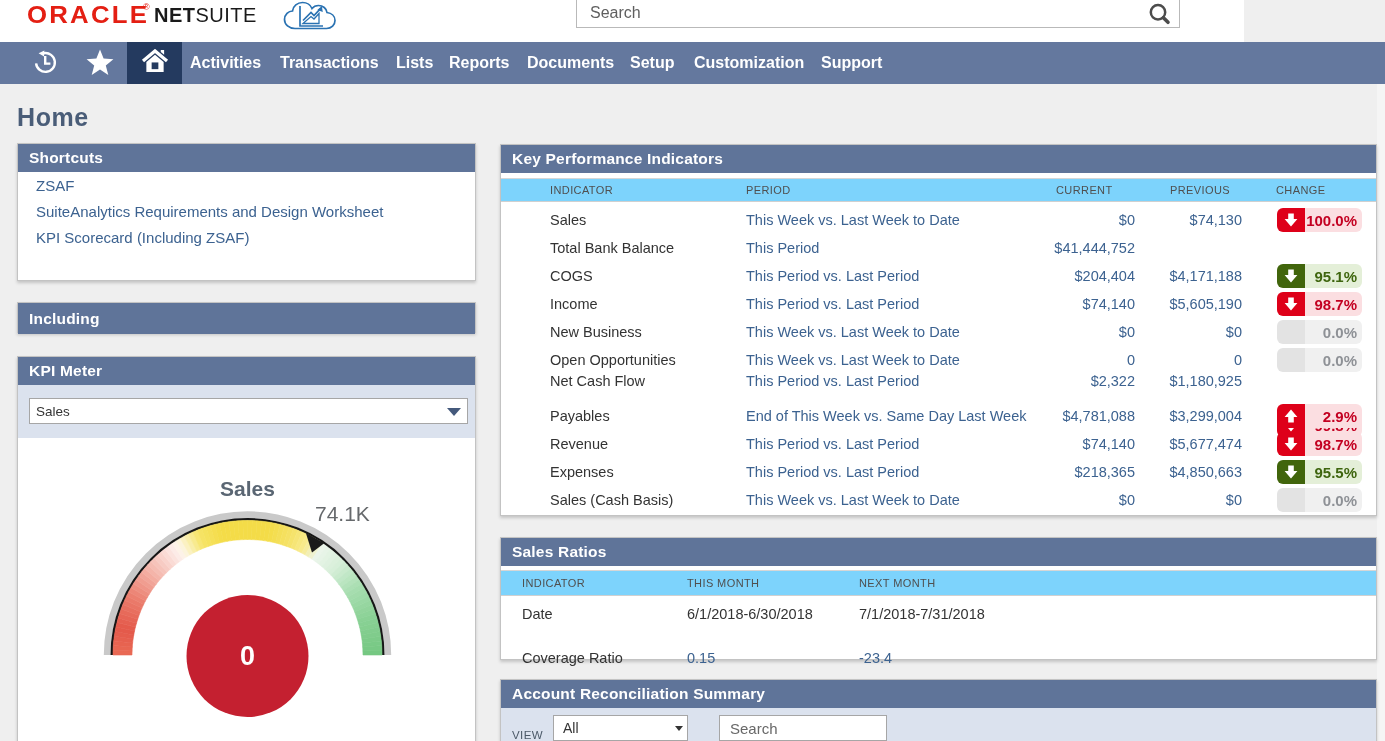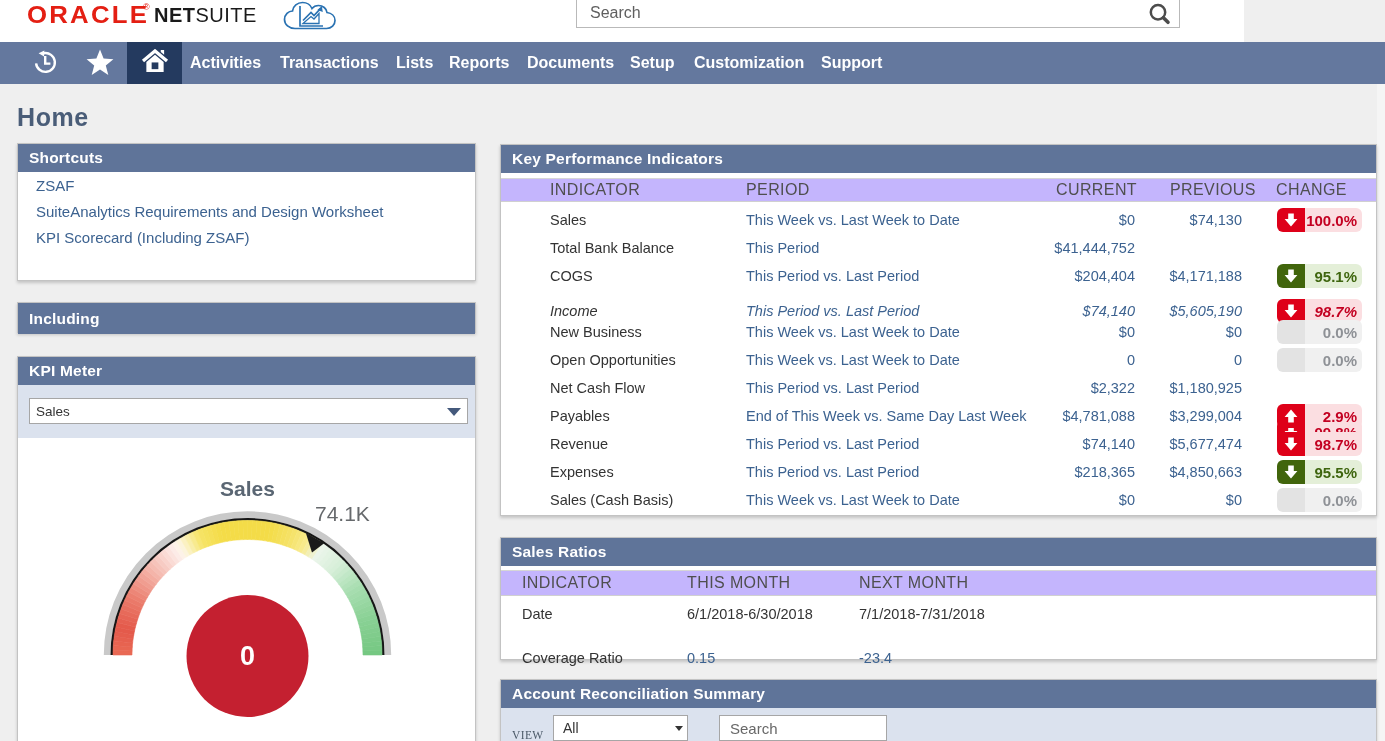--- a/index.html
+++ b/index.html
@@ -17,21 +17,21 @@
 #homebox { position:absolute; left:127px; top:0; width:55px; height:42px; background:#243a5f; }
 .navitem { position:absolute; top:0; height:42px; line-height:42px; color:#fff; font-size:16px; font-weight:bold; }
 
 #hometitle { position:absolute; left:17px; top:103px; font-size:25px; font-weight:bold; color:#4a5d78; letter-spacing:0.6px; }
 
 .panel { position:absolute; background:#fff; border:1px solid #c3c3c3; box-shadow:0 2px 3px rgba(0,0,0,0.18); }
 .phead { height:28px; line-height:28px; background:#5f7499; color:#fff; font-size:15.5px; font-weight:bold; padding-left:11px; letter-spacing:0.2px; }
 .blueband { background:#dbe2ee; }
 a.lnk { color:#3c6290; text-decoration:none; }
 
-.colband { background:#c4b5fd; border-top:1px solid #d6d6d6; border-bottom:1px solid #d0d0d0; color:#4f4f4f; font-size:16px; letter-spacing:0.4px; }
+.colband { background:#7dd3fc; border-top:1px solid #d6d6d6; border-bottom:1px solid #d0d0d0; color:#4f4f4f; font-size:11px; letter-spacing:0.4px; }
 .colband span { position:absolute; top:50%; transform:translateY(-50%); }
 .krow { position:absolute; left:0; width:100%; height:28px; font-size:14.5px; }
 .krow span { position:absolute; top:50%; transform:translateY(-50%); }
 .ind { color:#333; }
 .per { color:#3c6290; }
 .num { color:#3c6290; }
 .badge { position:absolute; width:85px; height:24px; top:2px; }
 .bicon { position:absolute; left:0; top:0; width:28px; height:24px; border-radius:6px 0 0 6px; }
 .bpill { position:absolute; left:28px; top:0; width:57px; height:24px; border-radius:0 6px 6px 0; }
 .bpct { position:absolute; right:5px; top:50%; transform:translateY(-50%); font-size:15px; font-weight:bold; }
@@ -246,21 +246,21 @@
       <span class="badge" style="left:776px;">
           <span class="bicon" style="background:#41650c">
             <svg class="barrow" width="14" height="14" viewBox="0 0 14 14">
               <path d="M4.2 0.5 L9.8 0.5 L9.8 6 L13.4 6 L7 13.5 L0.6 6 L4.2 6 Z" fill="#fff"></path>
             </svg>
           </span>
           <span class="bpill" style="background:#e4efd8"></span>
           <span class="bpct" style="color:#3e650e">95.1%</span>
         </span>
     </div>
-    <div class="krow" style="top:93px;font-style:italic;">
+    <div class="krow" style="top:86px;">
       <span class="ind" style="left:49px">Income</span>
       <span class="per" style="left:245px">This Period vs. Last Period</span>
       <span class="num" style="right:241px">$74,140</span>
       <span class="num" style="right:134px">$5,605,190</span>
       <span class="badge" style="left:776px;">
           <span class="bicon" style="background:#de0019">
             <svg class="barrow" width="14" height="14" viewBox="0 0 14 14">
               <path d="M4.2 0.5 L9.8 0.5 L9.8 6 L13.4 6 L7 13.5 L0.6 6 L4.2 6 Z" fill="#fff"></path>
             </svg>
           </span>
@@ -283,21 +283,21 @@
       <span class="ind" style="left:49px">Open Opportunities</span>
       <span class="per" style="left:245px">This Week vs. Last Week to Date</span>
       <span class="num" style="right:241px">0</span>
       <span class="num" style="right:134px">0</span>
       <span class="badge" style="left:776px;">
           <span class="bicon" style="background:#e3e3e3"></span>
           <span class="bpill" style="background:#f0f0f0"></span>
           <span class="bpct" style="color:#8e9196">0.0%</span>
         </span>
     </div>
-    <div class="krow" style="top:170px;">
+    <div class="krow" style="top:163px;">
       <span class="ind" style="left:49px">Net Cash Flow</span>
       <span class="per" style="left:245px">This Period vs. Last Period</span>
       <span class="num" style="right:241px">$2,322</span>
       <span class="num" style="right:134px">$1,180,925</span>
       <span class="badge" style="left:776px;margin-top:44px;">
           <span class="bicon" style="background:#de0019">
             <svg class="barrow" width="14" height="14" viewBox="0 0 14 14">
               <path d="M4.2 0.5 L9.8 0.5 L9.8 6 L13.4 6 L7 13.5 L0.6 6 L4.2 6 Z" fill="#fff"></path>
             </svg>
           </span>
@@ -377,21 +377,21 @@
   </div>
   <div class="krow" style="top:106px;padding-left:32px;">
     <span class="ind" style="left:21px">Coverage Ratio</span>
     <span class="num" style="left:186px">0.15</span>
     <span class="num" style="left:358px">-23.4</span>
   </div>
 </div>
 <div class="panel" style="left:500px;top:679px;width:877px;height:63px;">
   <div class="phead">Account Reconciliation Summary</div>
   <div class="blueband" style="position:absolute;left:0;top:28px;width:875px;height:33px;">
-    <div style="position:absolute;left:11px;top:21px;font-size:11.5px;color:#4c5a68;letter-spacing:0.4px;font-family:Liberation Serif, serif;">VIEW</div>
+    <div style="position:absolute;left:11px;top:21px;font-size:11.5px;color:#4c5a68;letter-spacing:0.4px;">VIEW</div>
     <div style="position:absolute;left:52px;top:7px;width:135px;height:26px;background:#fff;border:1px solid #a6a6a6;">
       <span style="position:absolute;left:9px;top:4px;font-size:14px;color:#333;">All</span>
       <div style="position:absolute;right:4px;top:10px;width:0;height:0;border-left:4.5px solid transparent;border-right:4.5px solid transparent;border-top:5.5px solid #333;"></div>
     </div>
     <div style="position:absolute;left:218px;top:7px;width:168px;height:26px;background:#fff;border:1px solid #a6a6a6;">
       <span style="position:absolute;left:10px;top:4px;font-size:15px;color:#686868;">Search</span>
     </div>
   </div>
 </div>
 

